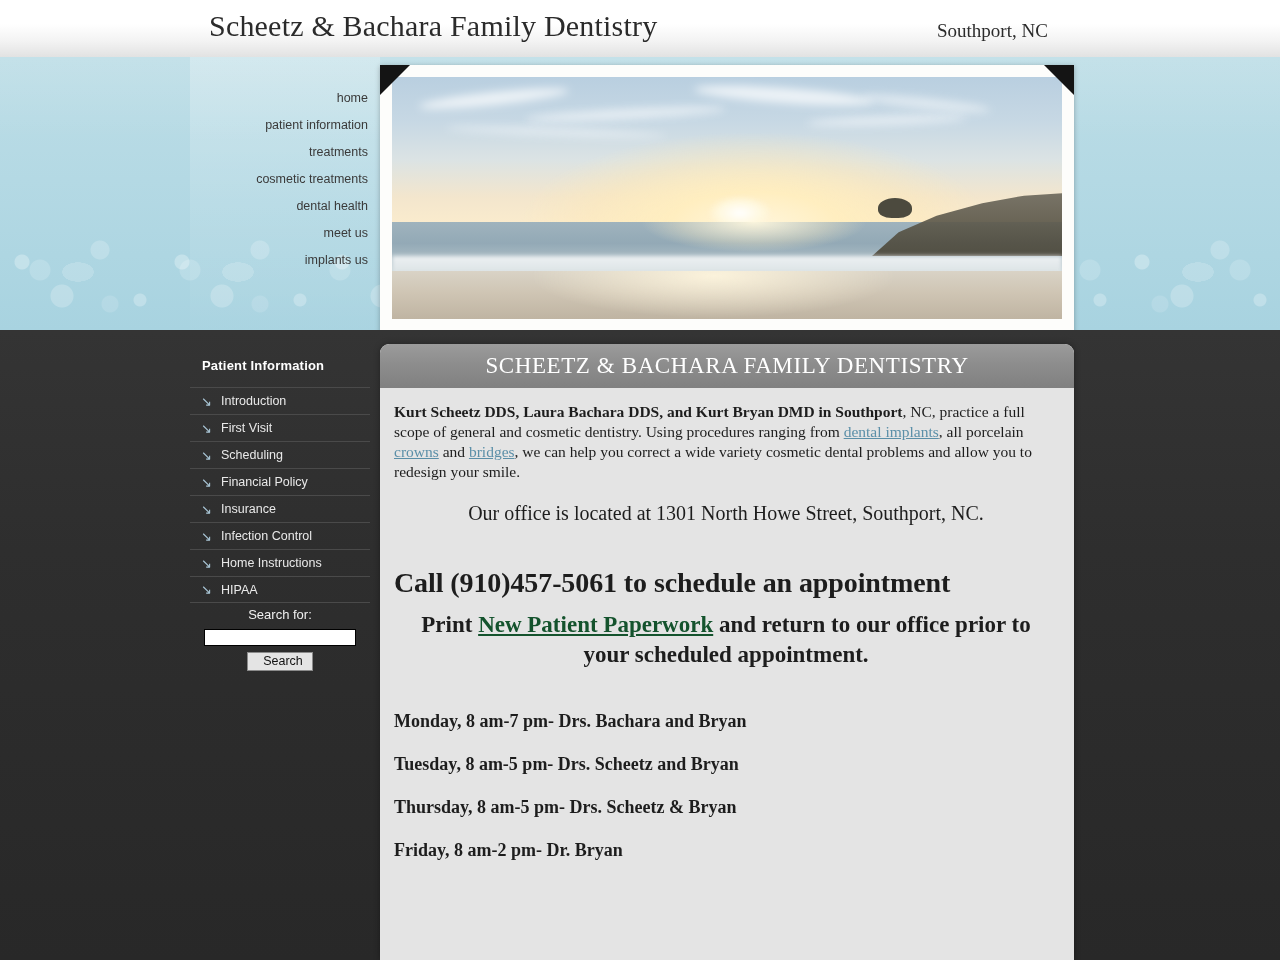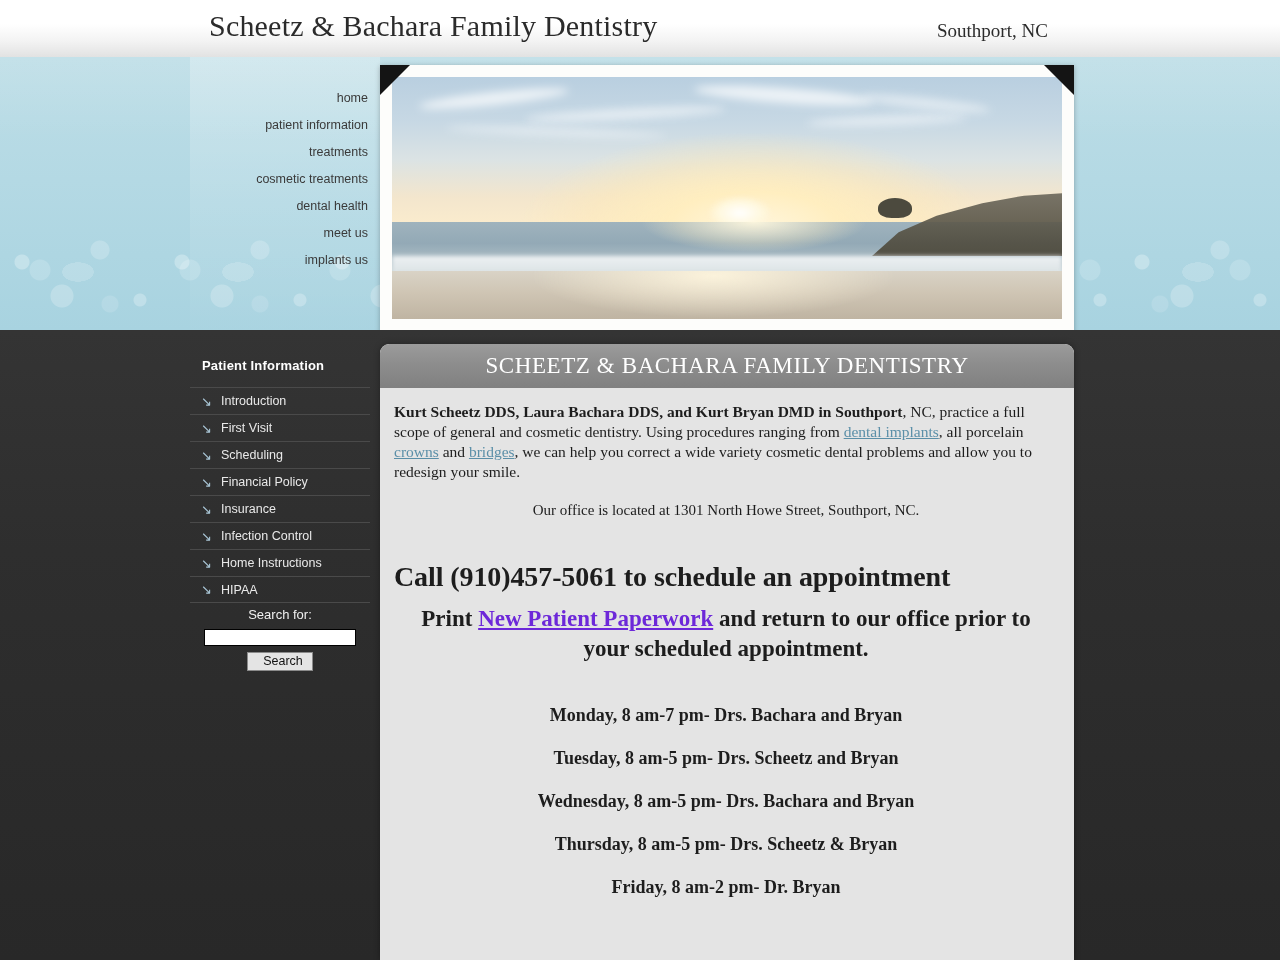--- a/index.html
+++ b/index.html
@@ -200,36 +200,36 @@
   }
   .panel-body {
     padding:14px 16px 0 14px;
     font-family:"Liberation Serif", serif;
     color:#1d1d1d;
   }
   .intro { font-size:15.5px; line-height:20px; text-align:left; }
   .intro .lead { font-weight:bold; }
   .link-inline { color:#5b8fa8; text-decoration:underline; cursor:pointer; }
   .address {
-    text-align:center; font-size:15px; margin-top:20px;
+    text-align:center; font-size:20px; margin-top:20px;
   }
   .cta-call {
     text-align:left; font-size:28px; font-weight:bold;
     margin-top:42px; letter-spacing:-0.1px;
   }
   .cta-print {
     text-align:center; font-size:23px; font-weight:bold;
     line-height:30px; margin-top:11px; padding:0 6px;
   }
-  .link-strong { color:#6d28d9; text-decoration:underline; cursor:pointer; }
+  .link-strong { color:#14532d; text-decoration:underline; cursor:pointer; }
   .hours-title {
     text-align:center; font-size:38px; font-weight:bold; margin-top:31px;
   }
   .hours-line {
-    text-align:center; font-size:18px; font-weight:bold;
+    font-size:18px; font-weight:bold;
     margin-top:22px;
   }
   .hours-line.first { margin-top:41px; }
 </style>
 </head>
 <body>
 
 <div class="site-header">
   <div class="header-title">Scheetz &amp; Bachara Family Dentistry</div>
   <div class="header-location">Southport, NC</div>
@@ -329,19 +329,18 @@
 
       <p class="address">Our office is located at 1301 North Howe Street, Southport, NC.</p>
 
       <p class="cta-call">Call (910)457-5061 to schedule an appointment</p>
 
       <p class="cta-print"><span>Print  </span><a class="link-strong">New Patient Paperwork</a><span> and return to our office prior to your scheduled appointment.</span></p>
 
 
       <p class="hours-line first">Monday, 8 am-7 pm- Drs. Bachara and Bryan</p>
       <p class="hours-line">Tuesday, 8 am-5 pm- Drs. Scheetz and Bryan</p>
-      <p class="hours-line">Wednesday, 8 am-5 pm- Drs. Bachara and Bryan</p>
       <p class="hours-line">Thursday, 8 am-5 pm- Drs. Scheetz &amp; Bryan</p>
       <p class="hours-line">Friday, 8 am-2 pm- Dr. Bryan</p>
 
     </div>
   </div>
 </div>
 
 </body></html>

